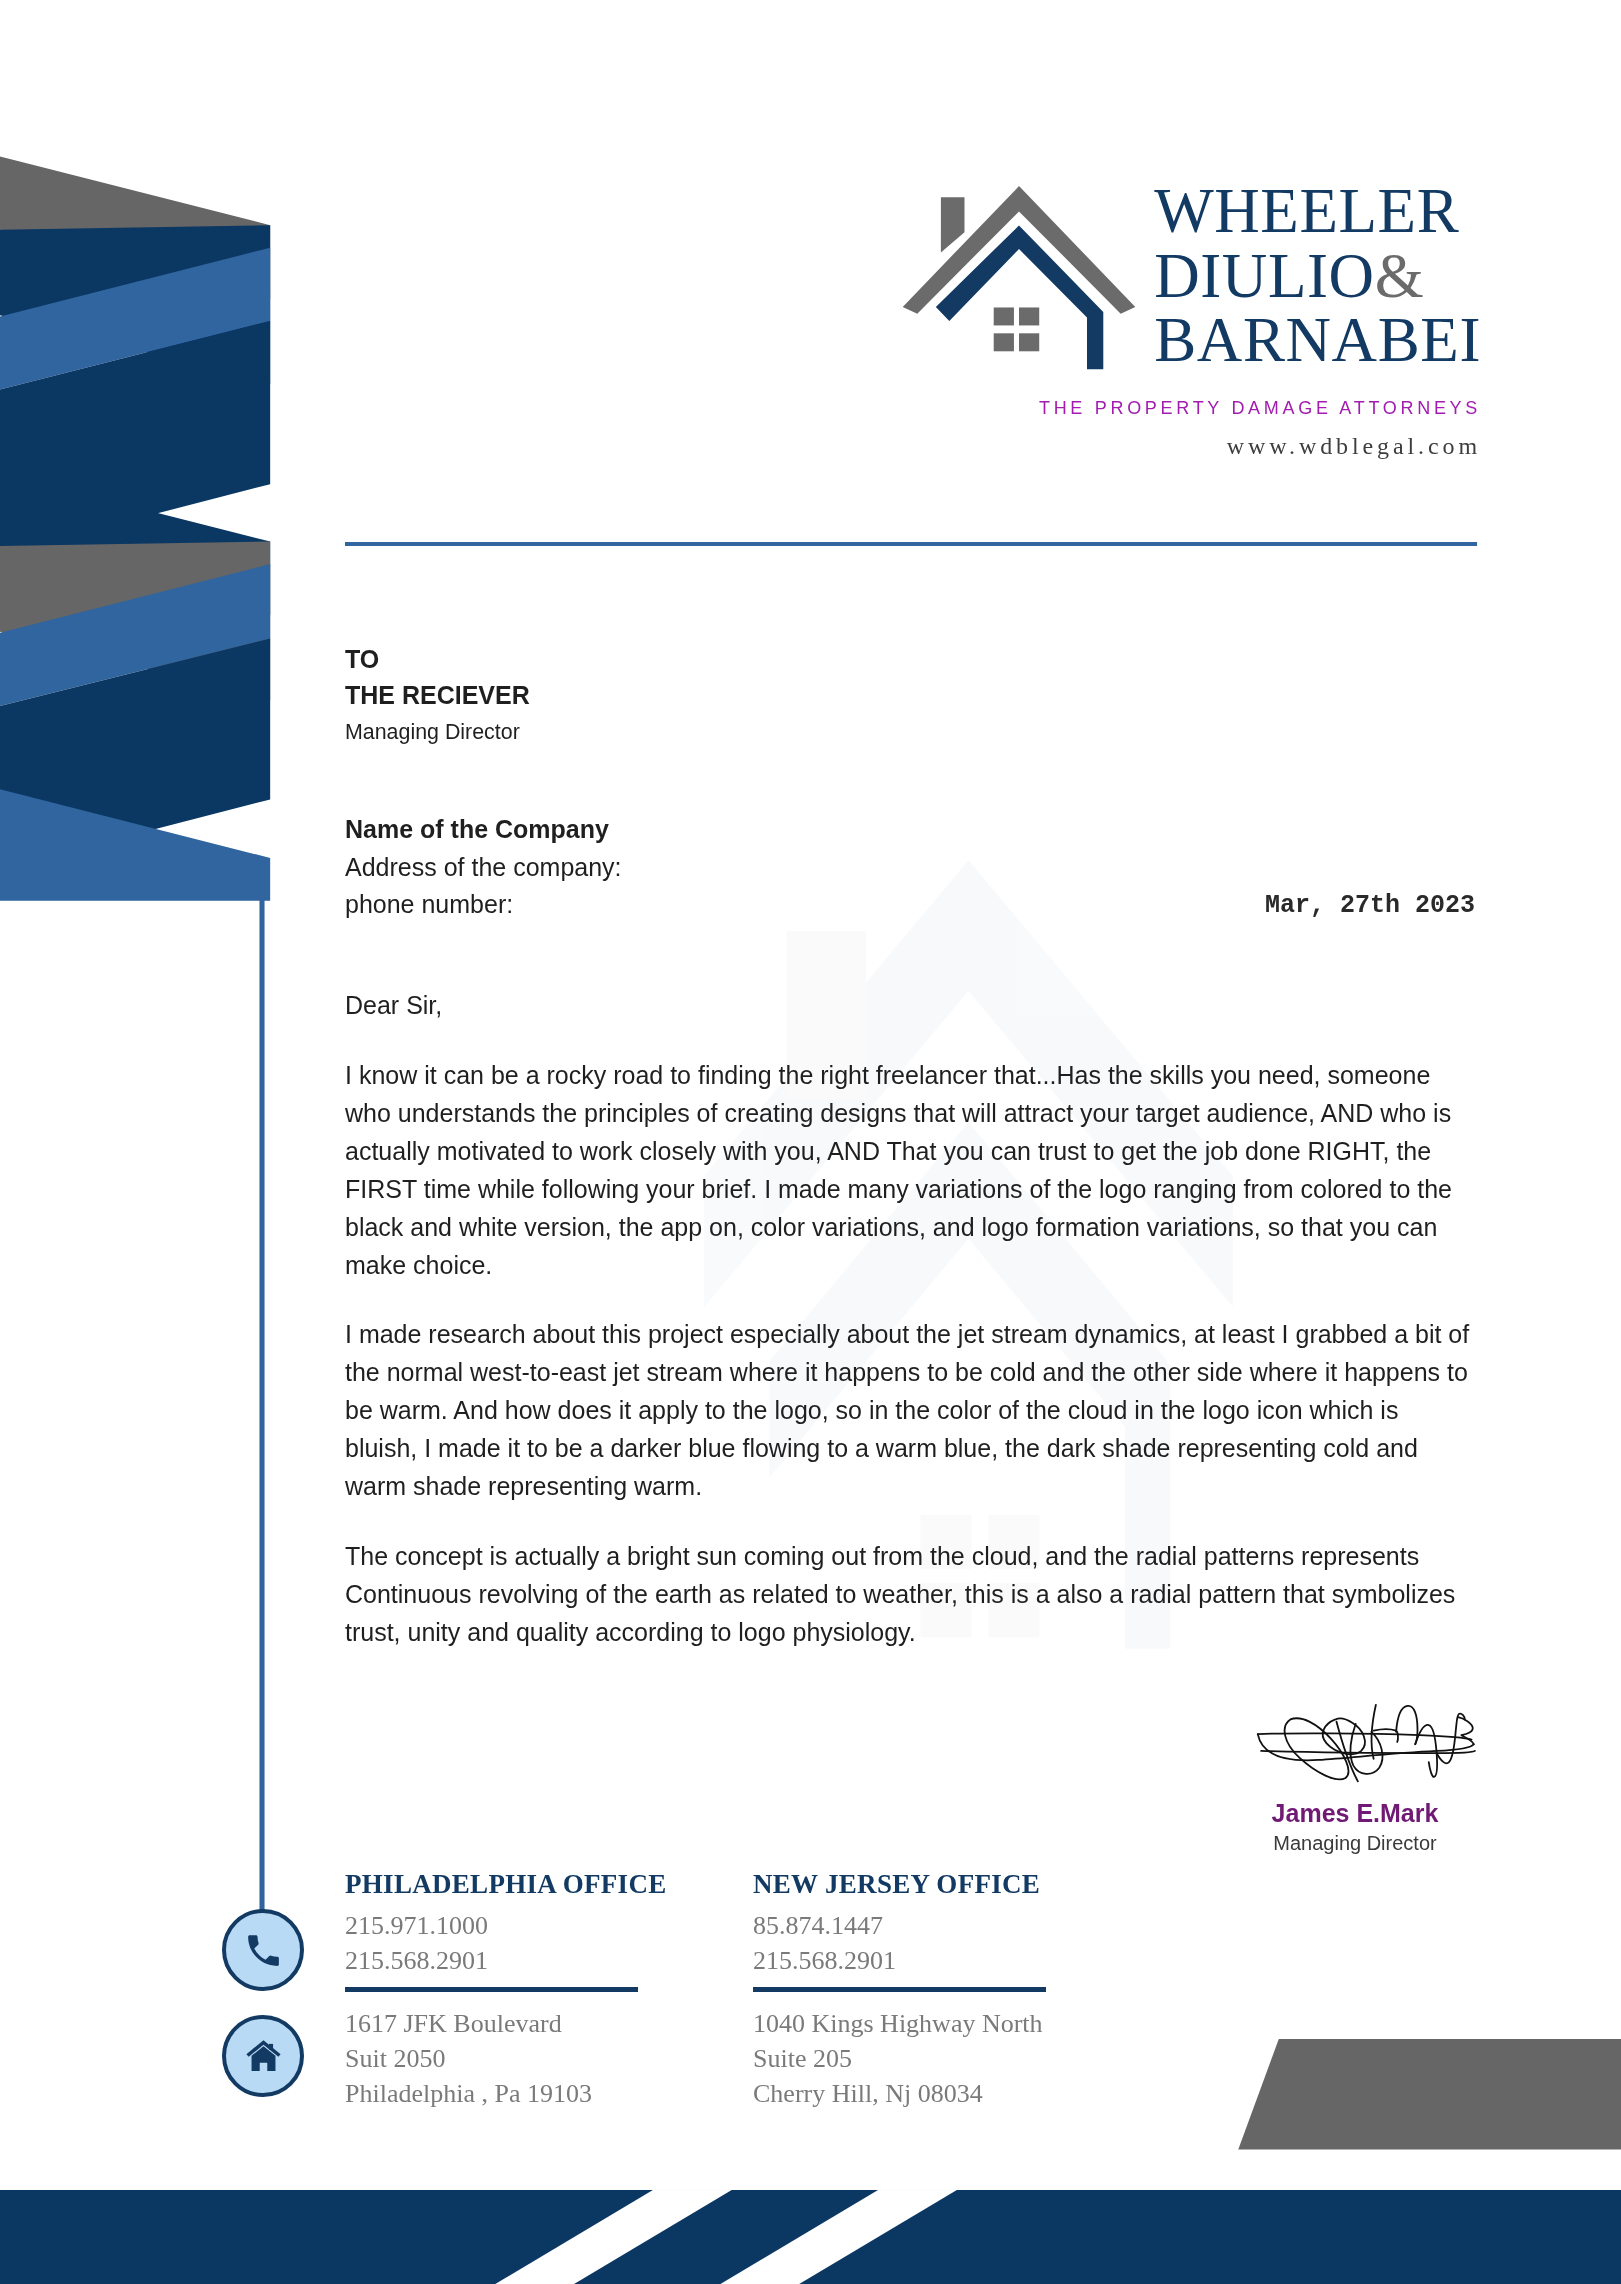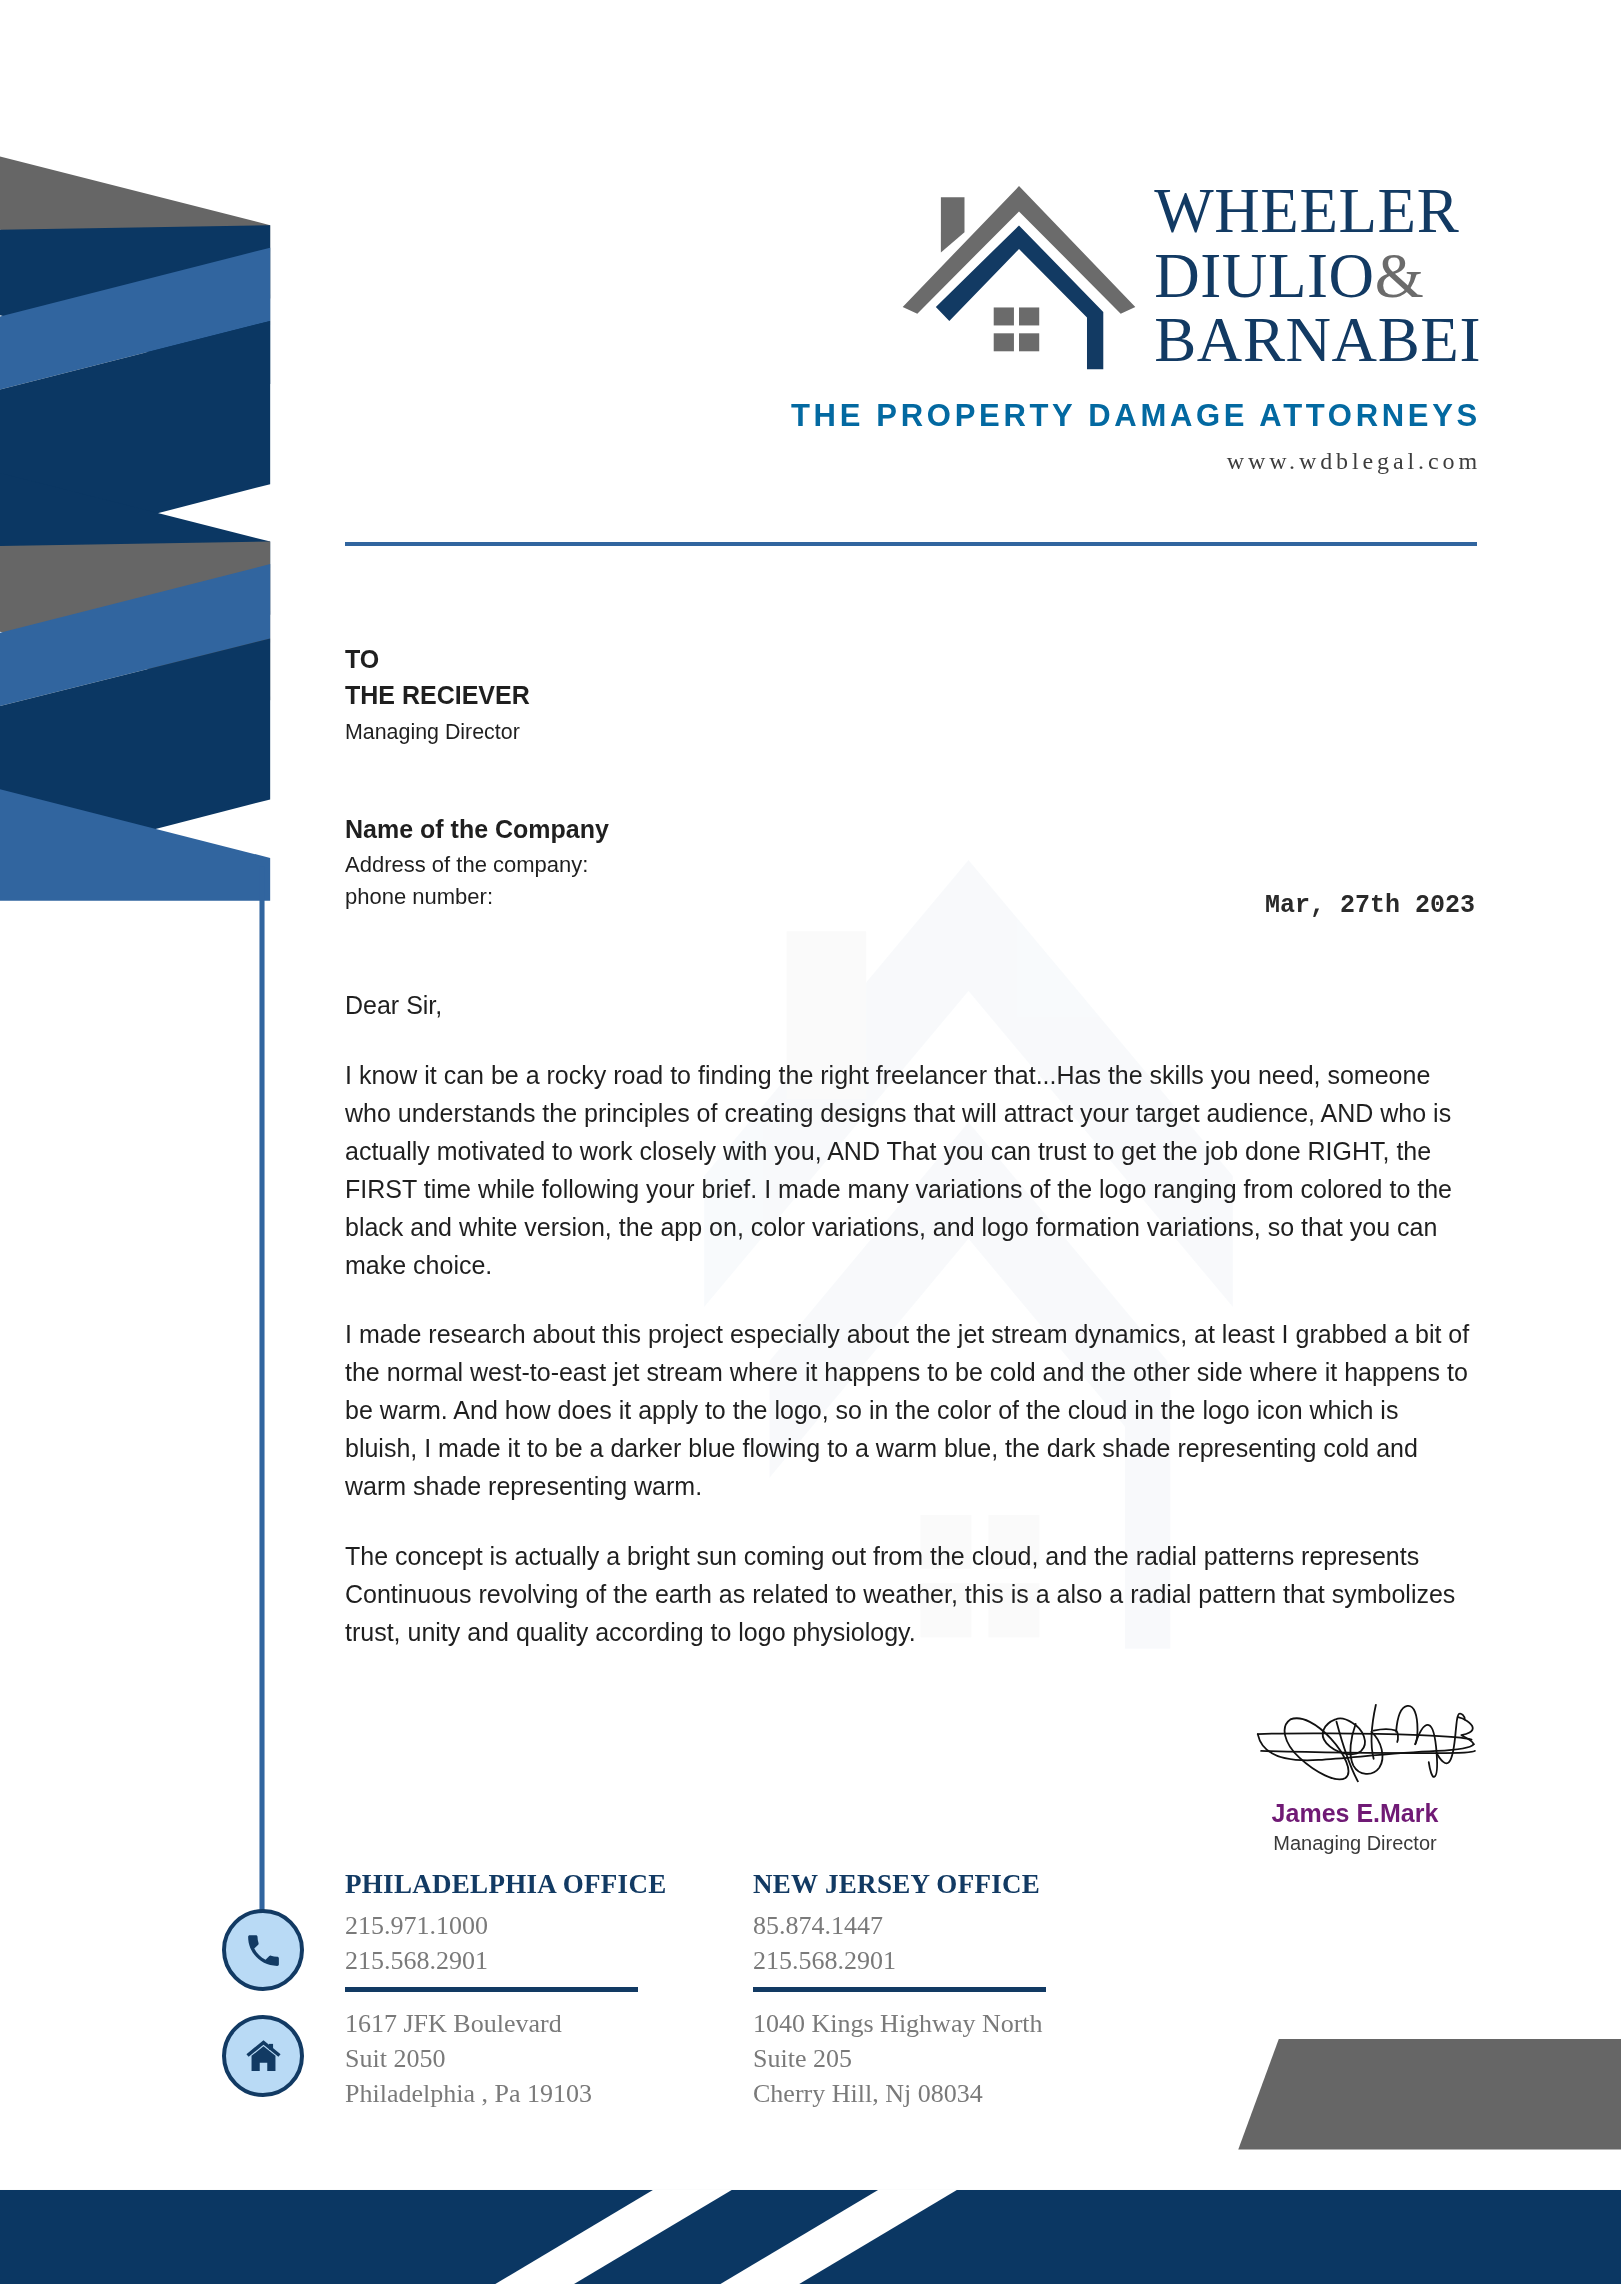--- a/index.html
+++ b/index.html
@@ -55,23 +55,23 @@
     color: #123a63;
     font-size: 63px;
     line-height: 1.03;
     letter-spacing: 0.6px;
     text-align: left;
     white-space: nowrap;
   }
   .wordmark .amp { color: #6b6b6b; }
   .tagline {
     margin-top: 14.6px;
-    color: #0369a1;
-    font-size: 31px;
-    font-weight: bold;
+    color: #a21caf;
+    font-size: 18px;
+    font-weight: normal;
     letter-spacing: 3.7px;
     white-space: nowrap;
   }
   .website {
     margin-top: 14.6px;
     font-family: "Liberation Serif", serif;
     color: #3d3d3d;
     font-size: 24px;
     letter-spacing: 3.9px;
     white-space: nowrap;
@@ -97,21 +97,21 @@
   .recipient .name   { font-size: 25px; font-weight: bold; line-height: 1.42; }
   .recipient .role   { font-size: 21.4px; line-height: 1.5; margin-top: 3.4px; }
 
   .company {
     position: absolute;
     left: 345px; top: 811px;
     width: 732px;
     color: #1f1f1f;
   }
   .company .cname { font-size: 25px; font-weight: bold; line-height: 1.5; }
-  .company .cline { font-size: 22px; line-height: 1.48; }
+  .company .cline { font-size: 25px; line-height: 1.48; }
 
   .letter-date {
     position: absolute;
     right: 146px; top: 891px;
     font-size: 25px;
     font-weight: bold;
     color: #2a2a2a;
     text-align: right;
     white-space: nowrap;
     font-family: Liberation Mono, monospace;

